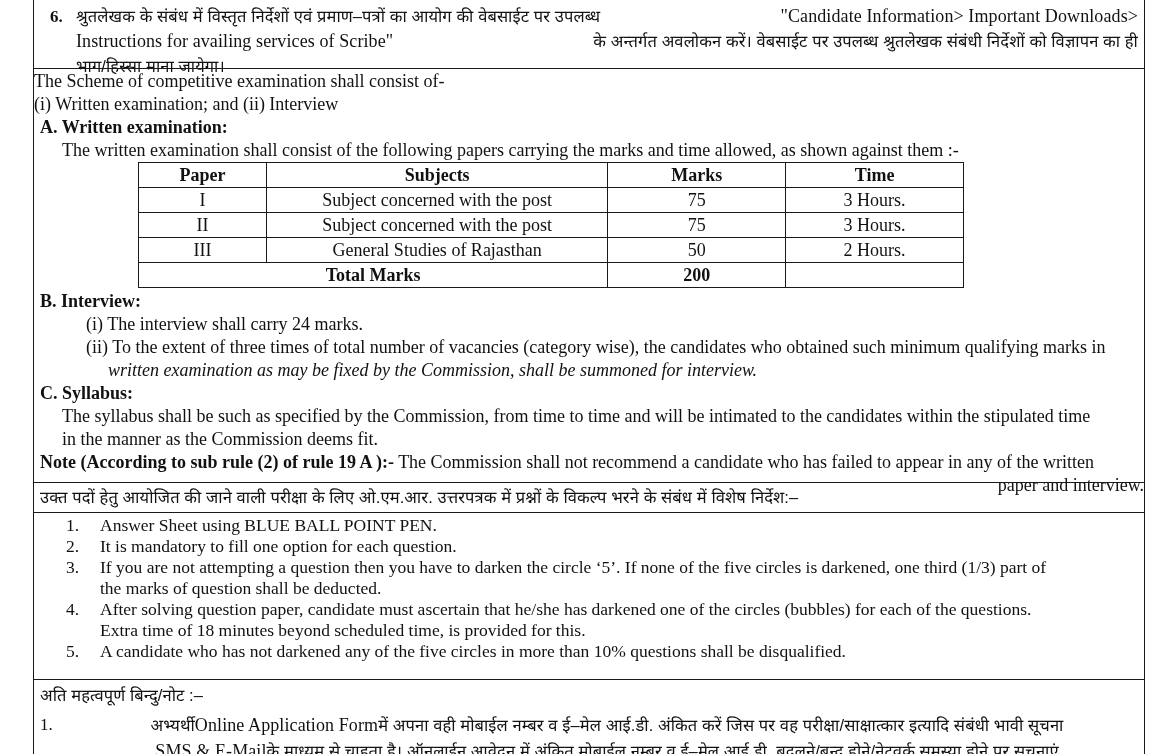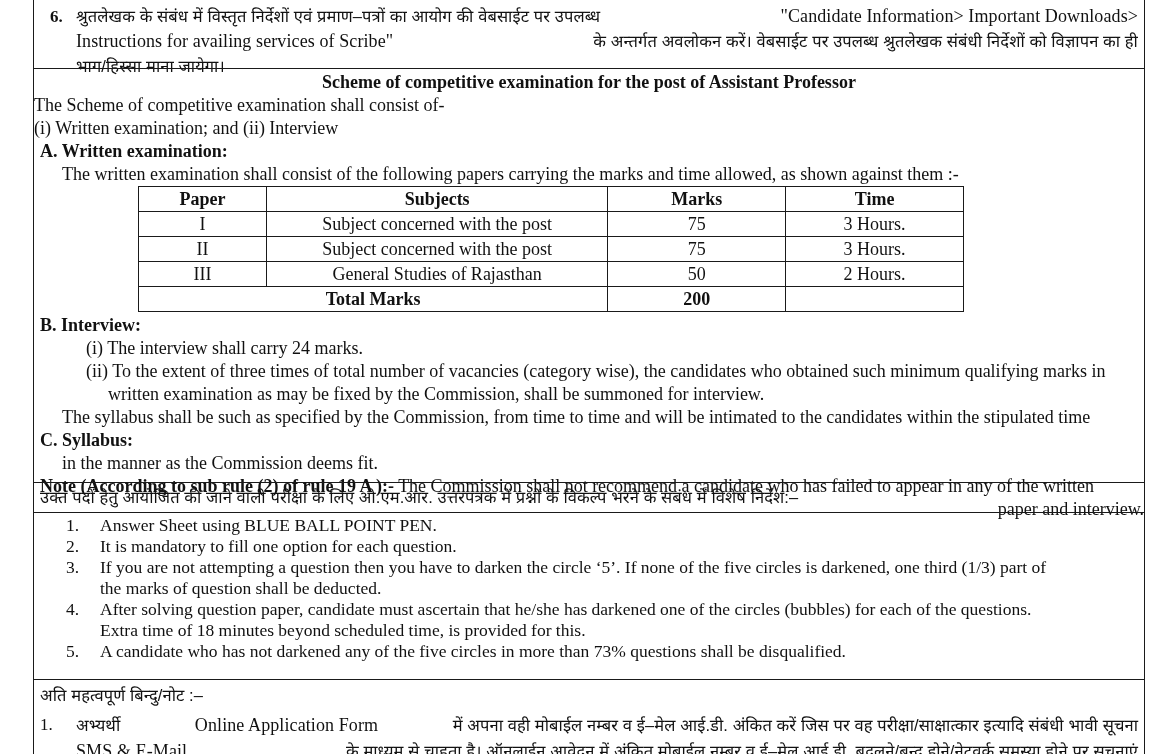--- a/index.html
+++ b/index.html
@@ -93,21 +93,21 @@
   
   .scheme-title {
     text-align: center;
     font-size: 18px;
     line-height: 24px;
   }
   .lead { font-size: 18px; line-height: 23px; }
   .indent1 { padding-left: 6px; }
   .indent2 { padding-left: 28px; }
   .indent3 { padding-left: 52px; }
-  .indent4 { padding-left: 74px; }
+  .indent4 { padding-left: 74px; font-style: italic; }
 
   
   table.marks {
     border-collapse: collapse;
     margin-left: 104px;
     width: 826px;
     font-size: 18px;
   }
   table.marks th, table.marks td {
     border: 1px solid #1a1a1a;
@@ -155,21 +155,21 @@
   .hrow .hnum {
     flex: 0 0 auto;
     width: 36px;
     padding-left: 6px;
     font-family: "Liberation Serif", "DejaVu Serif", serif;
     font-size: 17px;
     line-height: 26px;
   }
   .hrow .hbody { flex: 1 1 auto; }
   .hline { white-space: nowrap; line-height: 26px; }
-  .hline.justify { display: flex; justify-content: space-between; }
+  .hline.justify { display: flex; justify-content: center; }
 
   .clip-bottom {
     overflow: hidden;
   }
 </style>
 </head>
 <body>
 
 <div class="page">
 
@@ -188,21 +188,20 @@
         <span>के अन्तर्गत अवलोकन करें। वेबसाईट पर उपलब्ध श्रुतलेखक संबंधी निर्देशों को विज्ञापन का ही</span>
       </div>
       <div class="line hindi">भाग/हिस्सा माना जायेगा।</div>
     </div>
   </div>
 
   <div class="block hr" style="top:68px;"></div>
 
   <div class="block" style="top:70px;">
 
-    <div class="scheme-title eng b">Scheme of competitive examination for the post of Assistant Professor</div>
 
     <div class="lead">The Scheme of competitive examination shall consist of-</div>
     <div class="lead">(i) Written examination; and (ii) Interview</div>
     <div class="lead b indent1">A. Written examination:</div>
     <div class="lead indent2">The written examination shall consist of the following papers carrying the marks and time allowed, as shown against them :-</div>
 
     <table class="marks">
       <colgroup>
         <col class="c-paper">
           <col class="c-subject">
@@ -241,22 +240,22 @@
           <td class="b">200</td>
           <td></td>
         </tr>
       </tbody>
     </table>
 
     <div class="lead b indent1" style="padding-top:2px;">B. Interview:</div>
     <div class="lead indent3">(i) The interview shall carry 24 marks.</div>
     <div class="lead indent3">(ii) To the extent of three times of total number of vacancies (category wise), the candidates who obtained such minimum qualifying marks in</div>
     <div class="lead indent4">written examination as may be fixed by the Commission, shall be summoned for interview.</div>
+    <div class="lead b indent1">C. Syllabus:</div>
     <div class="lead indent2">The syllabus shall be such as specified by the Commission, from time to time and will be intimated to the candidates within the stipulated time</div>
-    <div class="lead b indent1">C. Syllabus:</div>
     <div class="lead indent2">in the manner as the Commission deems fit.</div>
     <div class="lead indent1">
       <span class="b">Note (According to sub rule (2) of rule 19 A ):-</span><span> The Commission shall not recommend a candidate who has failed to appear in any of the written</span>
     </div>
     <div class="lead center">paper and interview.</div>
   </div>
 
   <div class="block" style="top:482px;">
     <div class="omr-head hindi">उक्त पदों हेतु आयोजित की जाने वाली परीक्षा के लिए ओ.एम.आर. उत्तरपत्रक में प्रश्नों के विकल्प भरने के संबंध में विशेष निर्देश:–</div>
 
@@ -288,21 +287,21 @@
         <div class="onum">4.</div>
         <div class="otext">
           <span>After solving question paper, candidate must ascertain that he/she has darkened one of the circles (bubbles) for each of the questions.</span>
           <span class="l2">Extra time of  18 minutes beyond scheduled time, is provided for this.</span>
         </div>
       </div>
 
       <div class="omr-row">
         <div class="onum">5.</div>
         <div class="otext">
-          <span>A candidate who has not darkened any of the five circles in more than 73% questions shall be disqualified.</span>
+          <span>A candidate who has not darkened any of the five circles in more than 10% questions shall be disqualified.</span>
         </div>
       </div>
 
     </div>
   </div>
 
   <div class="block clip-bottom" style="top:663px; bottom:0;margin-top:16px;">
     <div class="note-head hindi">अति महत्वपूर्ण बिन्दु/नोट :–</div>
 
     <div class="hrow" style="padding-top:3px;">

